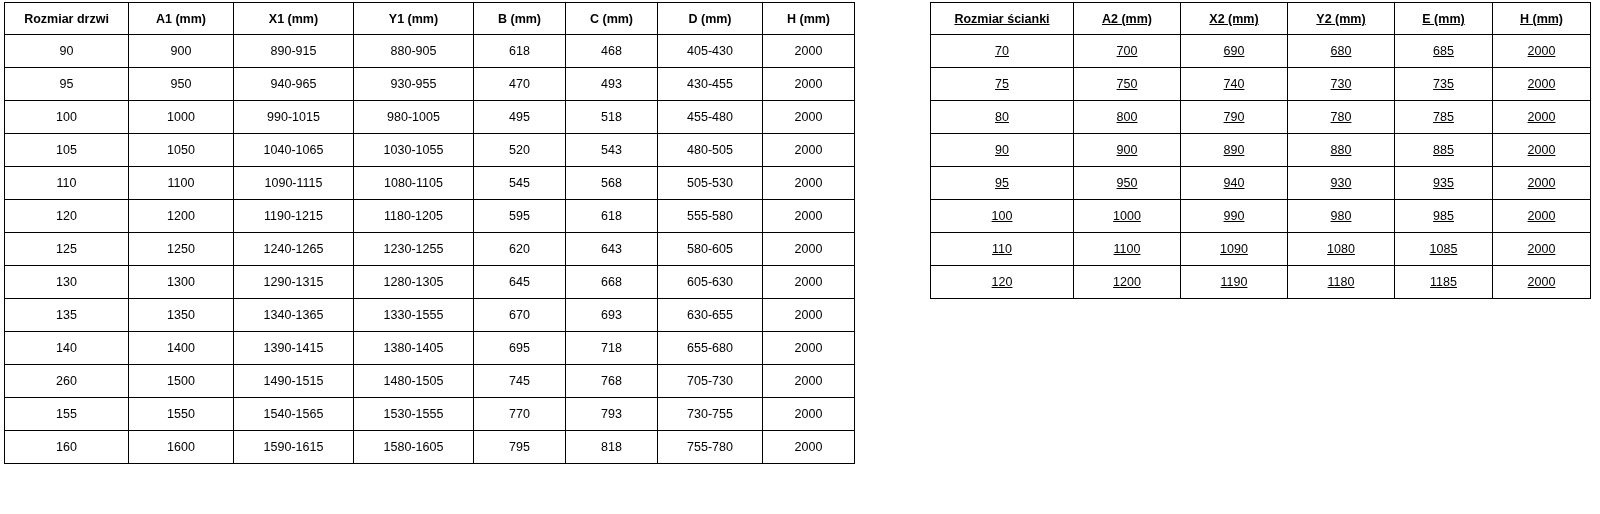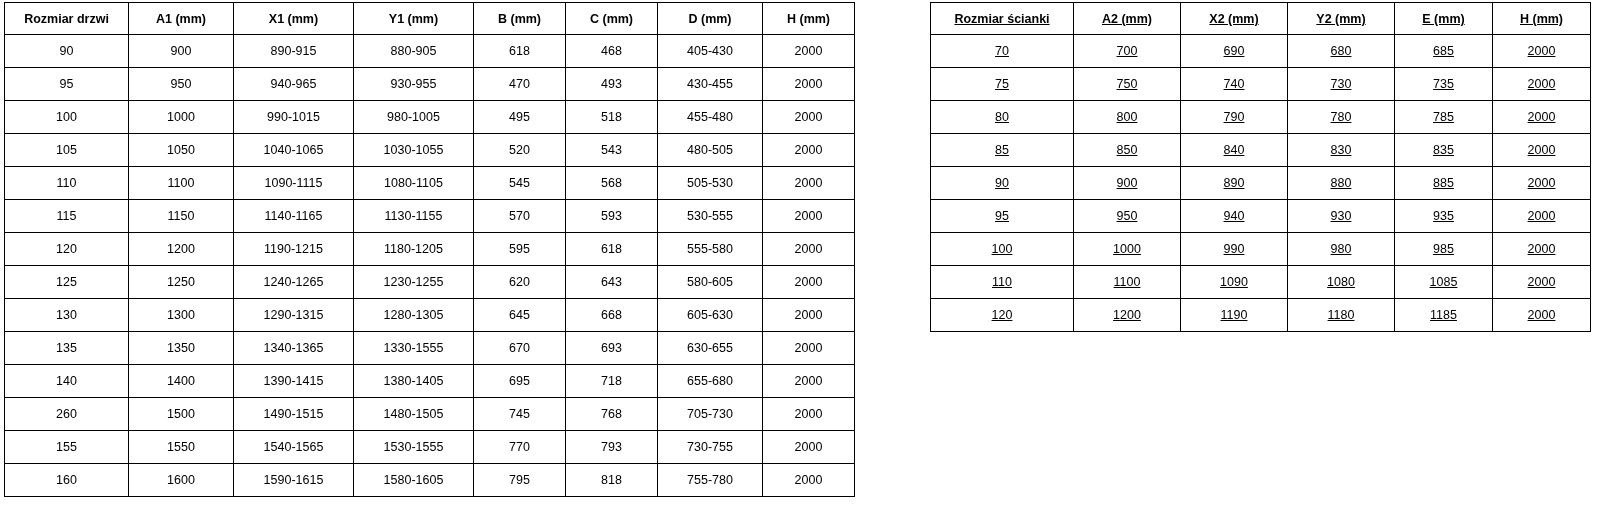--- a/index.html
+++ b/index.html
@@ -137,30 +137,20 @@
           <td>110</td>
           <td>1100</td>
           <td>1090-1115</td>
           <td>1080-1105</td>
           <td>545</td>
           <td>568</td>
           <td>505-530</td>
           <td>2000</td>
         </tr>
         <tr>
-          <td>115</td>
-          <td>1150</td>
-          <td>1140-1165</td>
-          <td>1130-1155</td>
-          <td>570</td>
-          <td>593</td>
-          <td>530-555</td>
-          <td>2000</td>
-        </tr>
-        <tr>
           <td>120</td>
           <td>1200</td>
           <td>1190-1215</td>
           <td>1180-1205</td>
           <td>595</td>
           <td>618</td>
           <td>555-580</td>
           <td>2000</td>
         </tr>
         <tr>
@@ -276,28 +266,20 @@
         </tr>
         <tr>
           <td>80</td>
           <td>800</td>
           <td>790</td>
           <td>780</td>
           <td>785</td>
           <td>2000</td>
         </tr>
         <tr>
-          <td>85</td>
-          <td>850</td>
-          <td>840</td>
-          <td>830</td>
-          <td>835</td>
-          <td>2000</td>
-        </tr>
-        <tr>
           <td>90</td>
           <td>900</td>
           <td>890</td>
           <td>880</td>
           <td>885</td>
           <td>2000</td>
         </tr>
         <tr>
           <td>95</td>
           <td>950</td>

